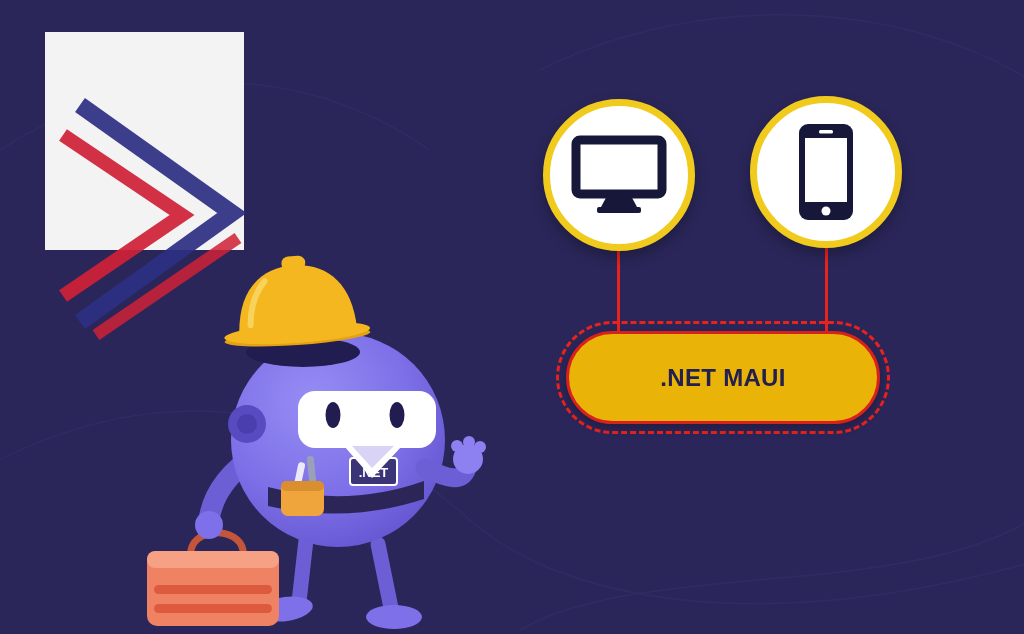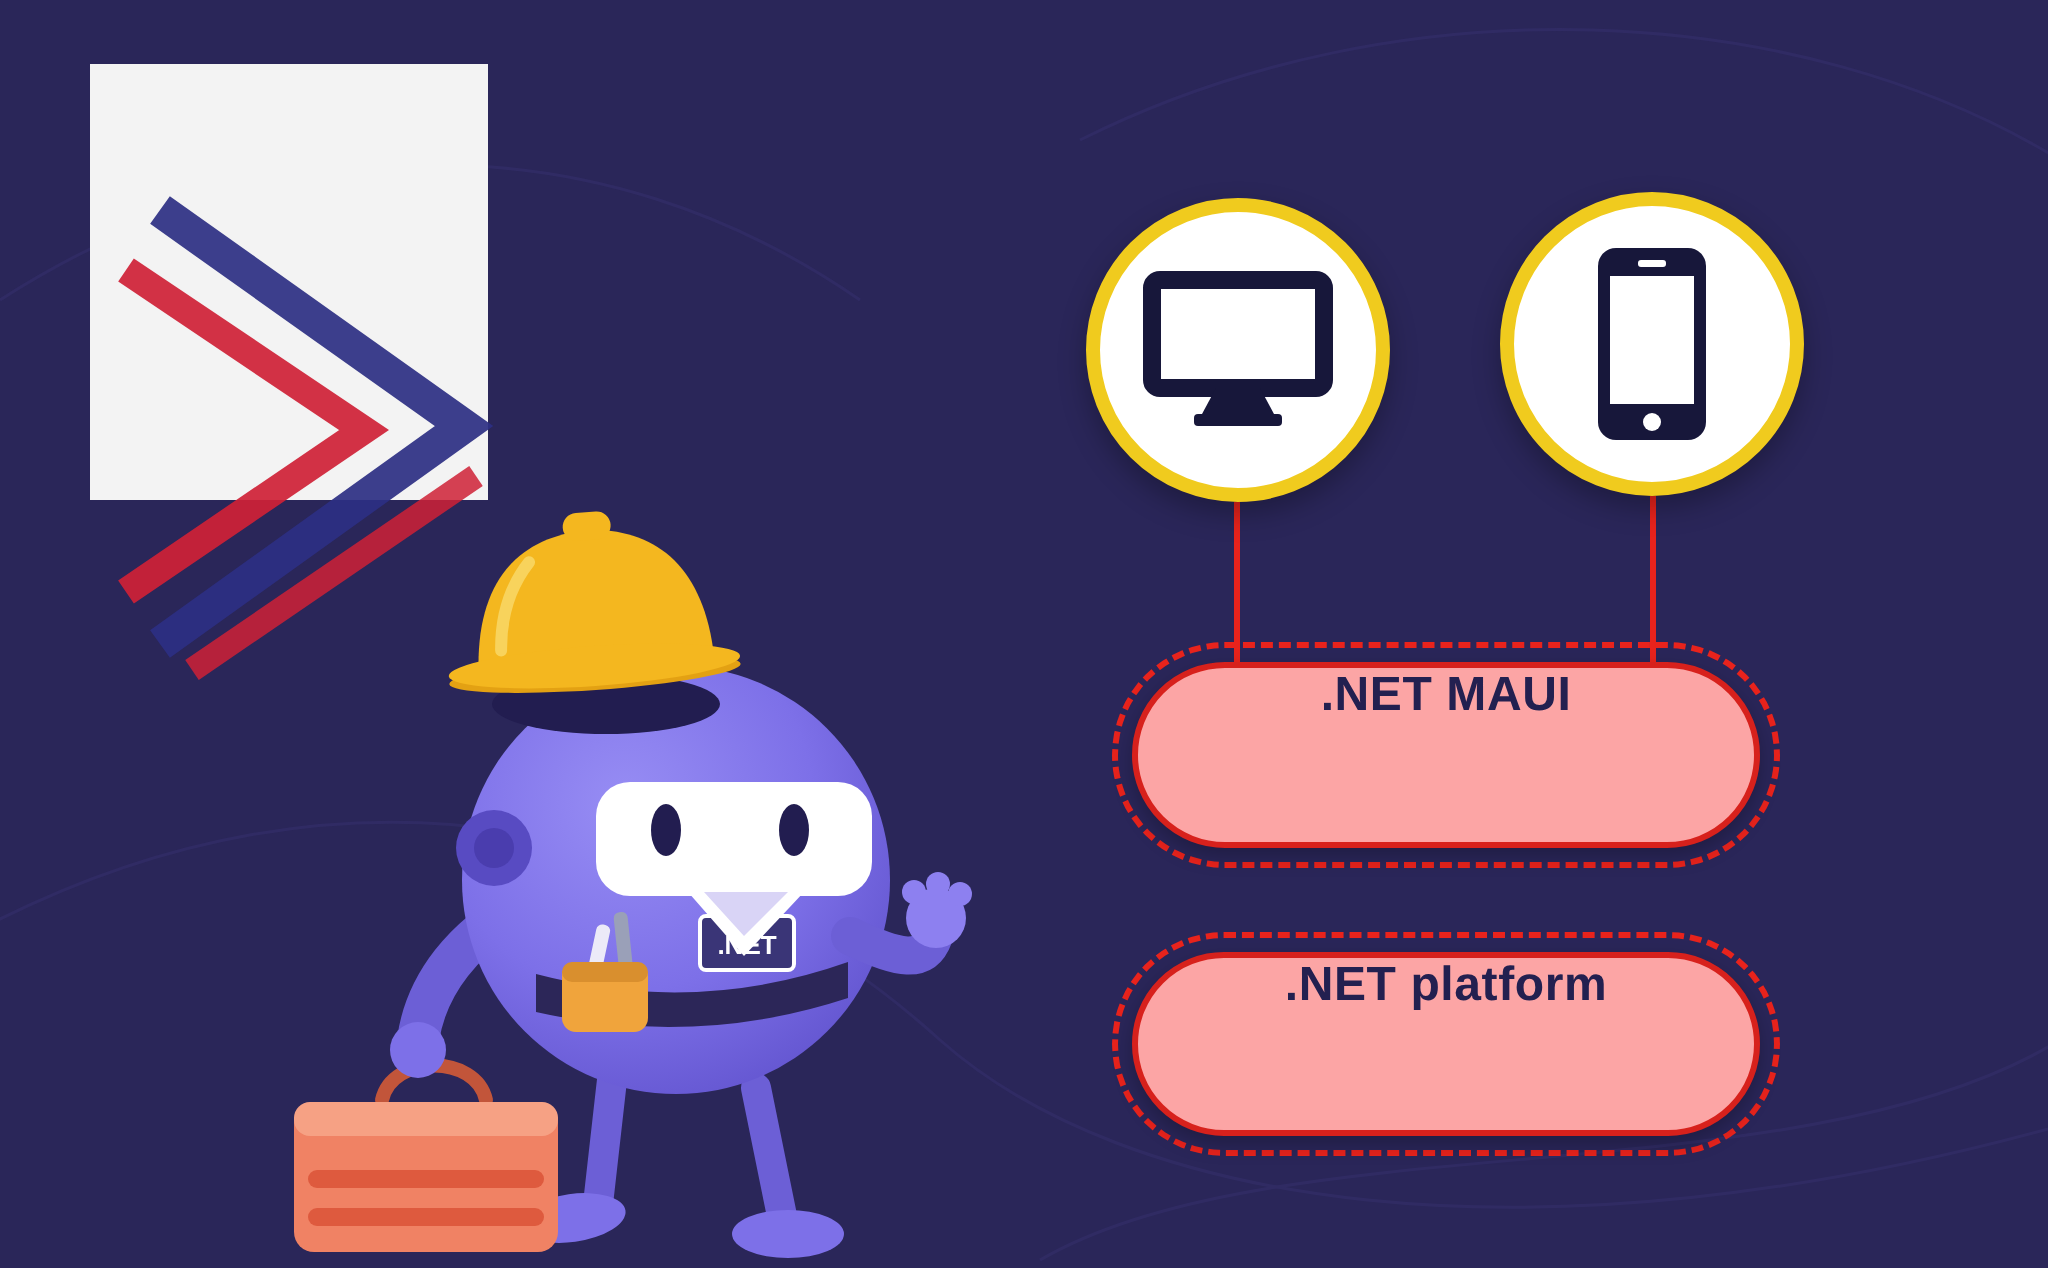--- a/index.html
+++ b/index.html
@@ -15,22 +15,22 @@
     background:#ffffff; border:7px solid #f0cb1e; box-sizing:border-box;
     display:flex; align-items:center; justify-content:center; z-index:2;
     box-shadow:0 6px 14px rgba(0,0,0,.28);
   }
   .node-outer {
     position:absolute; border:3px dashed #e8231c; border-radius:60px;
     box-sizing:border-box; z-index:2;
   }
   .node-inner {
     position:absolute; left:7px; right:7px; top:7px; bottom:7px;
-    background:#fca5a5; border:3px solid #d7211c; border-radius:50px;
-    display:flex; align-items:flex-start; justify-content:center;
+    background:#eab308; border:3px solid #d7211c; border-radius:50px;
+    display:flex; align-items:center; justify-content:center;
     box-shadow:0 4px 10px rgba(0,0,0,.25); box-sizing:border-box;
   }
   .node-label {
     font-size:24px; font-weight:700; color:#232050; letter-spacing:.3px;
   }
 </style>
 </head>
 <body>
 
 <div class="stage">
@@ -148,19 +148,14 @@
       <circle cx="29" cy="89" r="4.5" fill="#ffffff"></circle>
     </svg>
   </div>
 
   <div class="node-outer" style="left:556px; top:321px; width:334px; height:113px;">
     <div class="node-inner">
       <span class="node-label">.NET MAUI</span>
     </div>
   </div>
 
-  <div class="node-outer" style="left:556px; top:466px; width:334px; height:112px;">
-    <div class="node-inner">
-      <span class="node-label">.NET platform</span>
-    </div>
-  </div>
 
 </div>
 
 </body></html>

